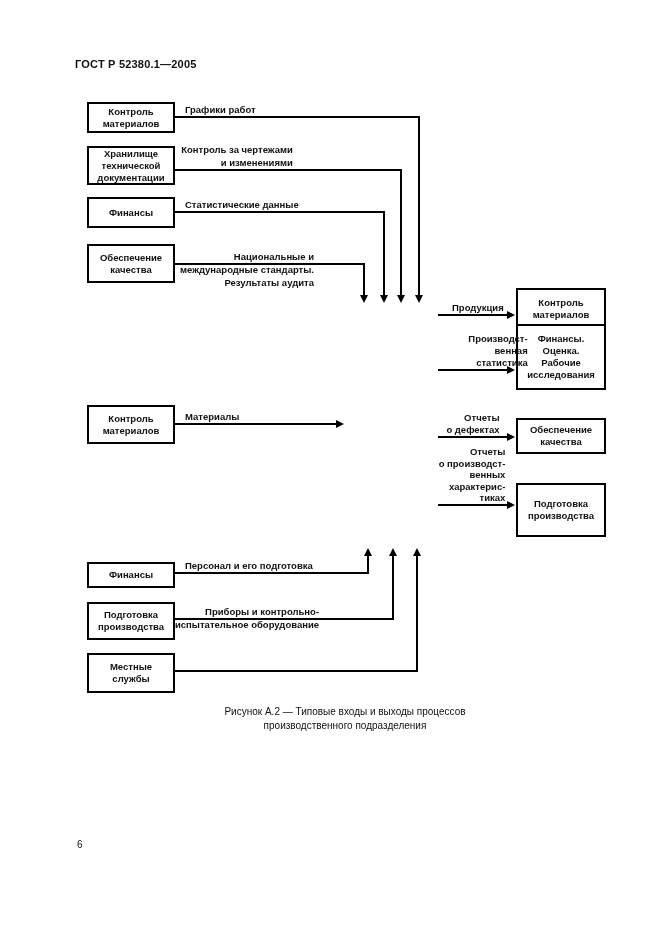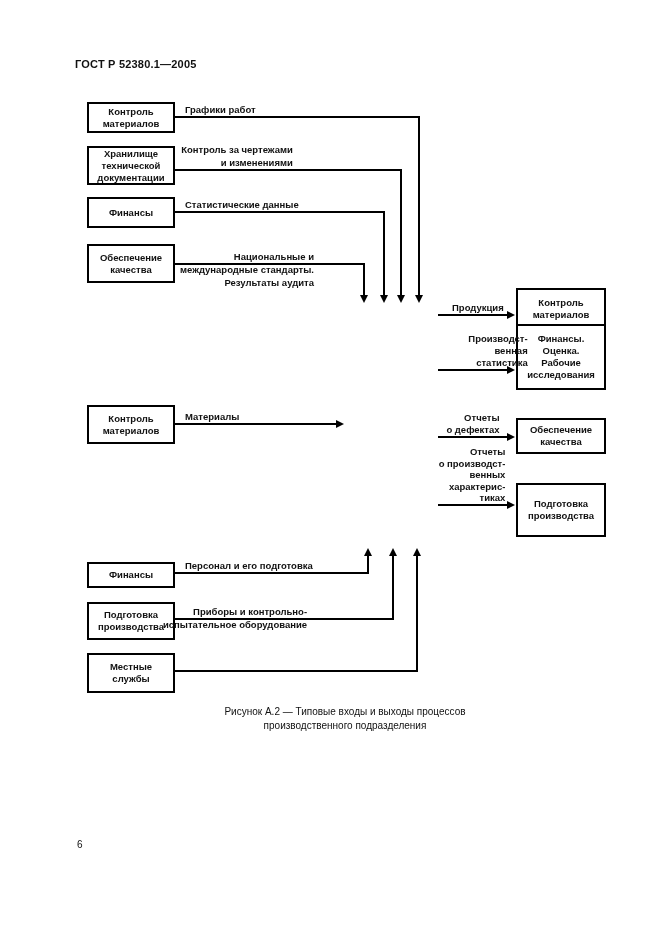--- a/index.html
+++ b/index.html
@@ -127,21 +127,21 @@
 
   <div class="lbl" style="left:185px;top:103px">Графики работ</div>
   <div class="lbl c" style="left:176px;top:143px;width:122px">Контроль за чертежами
 и изменениями</div>
   <div class="lbl" style="left:185px;top:198px">Статистические данные</div>
   <div class="lbl c" style="left:176px;top:250px;width:142px">Национальные и
 международные стандарты.
 Результаты аудита</div>
   <div class="lbl" style="left:185px;top:410px">Материалы</div>
   <div class="lbl" style="left:185px;top:559px">Персонал и его подготовка</div>
-  <div class="lbl c" style="left:164px;top:605px;width:142px">Приборы и контрольно-
+  <div class="lbl c" style="left:176px;top:605px;width:142px">Приборы и контрольно-
 испытательное оборудование</div>
 
   <div class="lbl" style="left:452px;top:301px">Продукция</div>
   <div class="lbl c" style="left:465px;top:333px;width:66px;line-height:12px">Производст-
 венная
 статистика</div>
   <div class="lbl c" style="left:441px;top:412px;width:64px;line-height:12px">Отчеты
 о дефектах</div>
   <div class="lbl c" style="left:437px;top:446px;width:70px;line-height:11.5px">Отчеты
 о производст-

